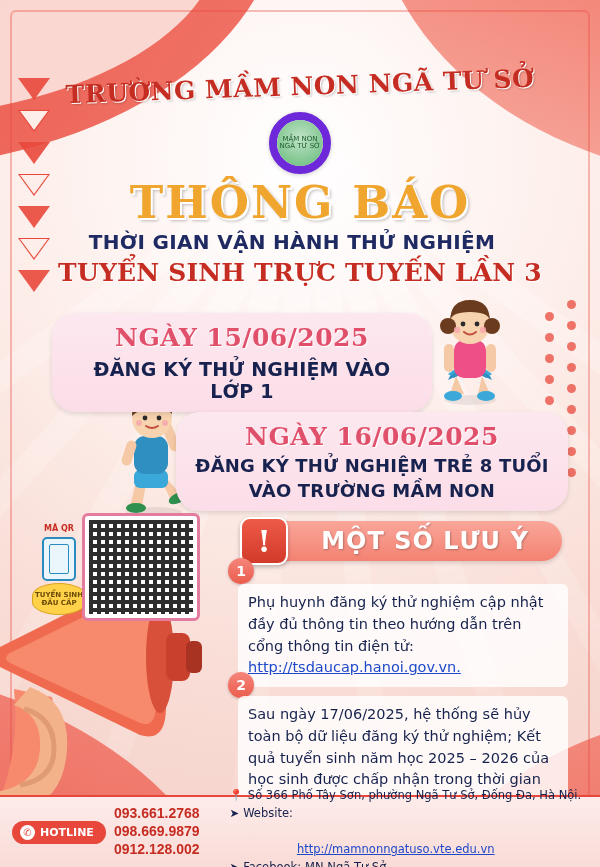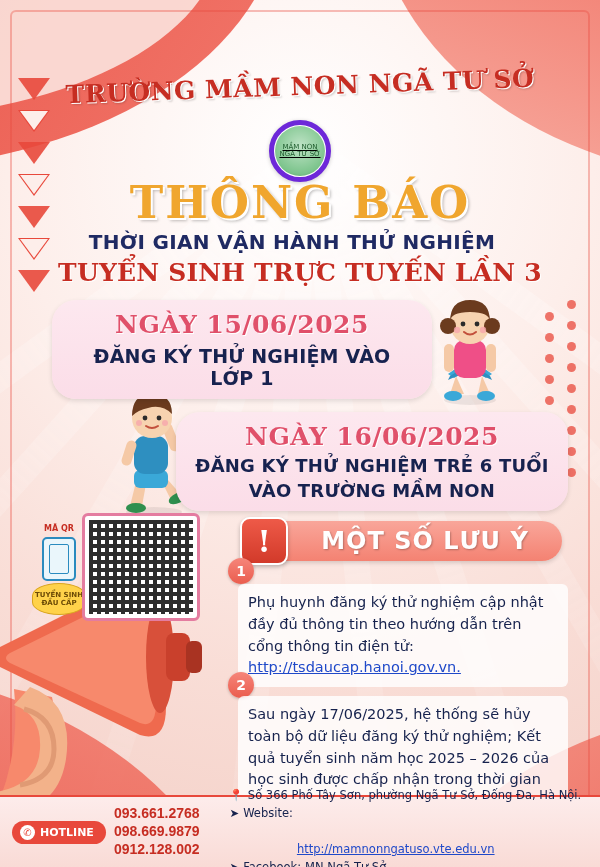--- a/index.html
+++ b/index.html
@@ -118,28 +118,27 @@
     text-align: center;
     font-family: "DejaVu Serif", serif;
     font-weight: bold;
     font-size: 25px;
     letter-spacing: .5px;
     color: #c62d22;
     text-shadow: 1px 1px 0 #fff, 2px 2px 2px rgba(0,0,0,.18);
     transform: rotate(-2deg);
   }
   .logo {
-    position:absolute; top: 120px; left: 50%; transform: translateX(-50%);
+    position:absolute; top: 112px; left: 50%; transform: translateX(-50%);
     width: 62px; height: 62px; border-radius: 50%;
     background: #ffffff;
-    border: 5px solid #6d28d9;
+    border: 8px solid #6d28d9;
     display:flex; align-items:center; justify-content:center;
     box-shadow: 0 1px 4px rgba(0,0,0,.2);
     overflow:hidden;
-    text-decoration:underline;
   }
   .logo-inner {
     width: 50px; height:50px; border-radius:50%;
     background: radial-gradient(circle at 50% 40%, #bfe3c6, #7cc48c 70%, #3f8e55 100%);
     display:flex;align-items:center;justify-content:center;
     font-size: 7px; color: #1d5b2c; text-align:center; line-height:1.05;
     font-family:"DejaVu Sans", sans-serif;
   }
   .thong-bao {
     position:absolute; top: 176px; left:0; right:0;
@@ -166,21 +165,21 @@
     text-shadow: 1px 1px 0 #fff;
   }
   
   .card {
     position:absolute;
     background: linear-gradient(180deg,#fde8ef,#fbdde8);
     border-radius: 24px;
     box-shadow: 0 2px 5px rgba(0,0,0,.12);
     padding: 10px 18px;
   }
-  .card1 { top: 300px; left: 52px; width: 380px; }
+  .card1 { top: 313px; left: 52px; width: 380px; }
   .card2 { top: 412px; left: 176px; width: 392px; }
   .date-line {
     text-align:center;
     font-family:"DejaVu Serif", serif;
     font-weight:bold;
     font-size: 25px;
     color:#e0506a;
     text-shadow: 1px 1px 0 #fff;
     letter-spacing:.5px;
   }
@@ -444,21 +443,21 @@
     </svg>
   </div>
 
   <div class="card card1">
     <div class="date-line">NGÀY 15/06/2025</div>
     <div class="desc-line">ĐĂNG KÝ THỬ NGHIỆM VÀO LỚP 1</div>
   </div>
 
   <div class="card card2">
     <div class="date-line">NGÀY 16/06/2025</div>
-    <div class="desc-line small">ĐĂNG KÝ THỬ NGHIỆM TRẺ 6 TUỔI</div>
+    <div class="desc-line small">ĐĂNG KÝ THỬ NGHIỆM TRẺ 8 TUỔI</div>
     <div class="desc-line small">VÀO TRƯỜNG MẦM NON</div>
   </div>
 
   <div class="notes-banner">
     <div class="warn-badge">!</div>
     <div class="notes-banner-text">MỘT SỐ LƯU Ý</div>
   </div>
 
   <div class="qr-label">
     <div>MÃ QR</div>

